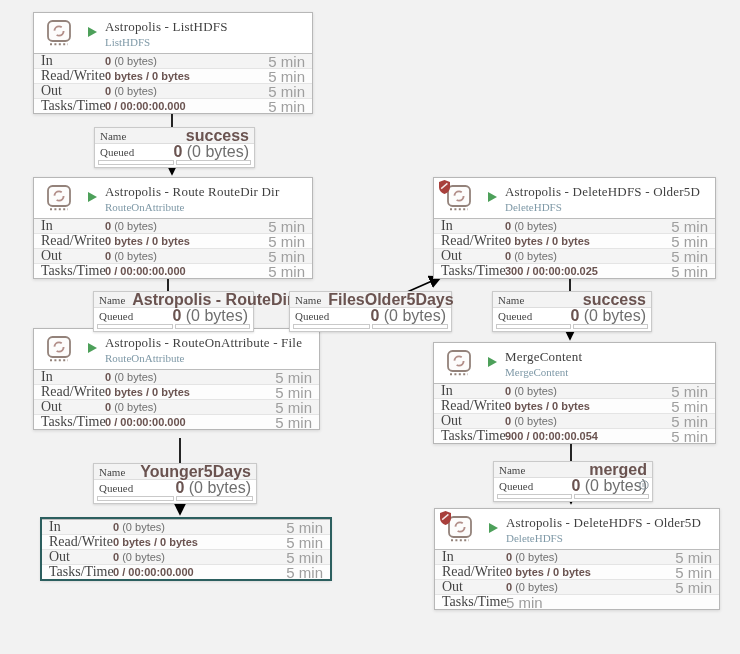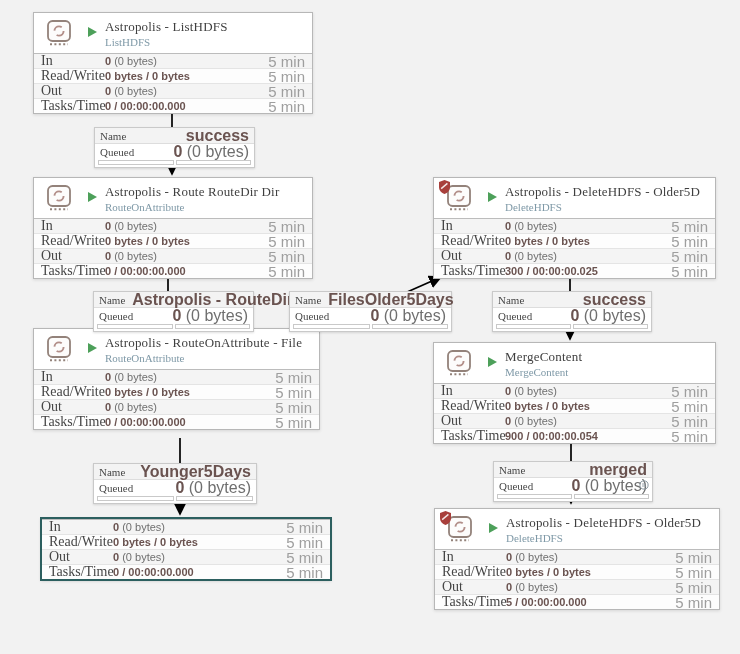--- a/index.html
+++ b/index.html
@@ -321,21 +321,20 @@
     <span class="stat-value"><b class="v">0 bytes / 0 bytes</b><span class="extra"></span></span>
     <span class="stat-time">5 min</span>
   </div>
         <div class="stat-row">
     <span class="stat-label">Out</span>
     <span class="stat-value"><b class="v">0</b><span class="extra"> (0 bytes)</span></span>
     <span class="stat-time">5 min</span>
   </div>
         <div class="stat-row">
     <span class="stat-label">Tasks/Time</span>
-    <span class="stat-value"><b class="v">5 / 00:00:00.000</b><span class="extra"></span></span>
     <span class="stat-time">5 min</span>
   </div>
       </div>
   </div>
     <div class="conn-label" style="left: 94px; top: 127px; width: 159px;">
     <div class="conn-row conn-name-row">
       <span class="conn-key">Name</span>
       <span class="conn-val">success</span>
     </div>
     <div class="conn-row">

